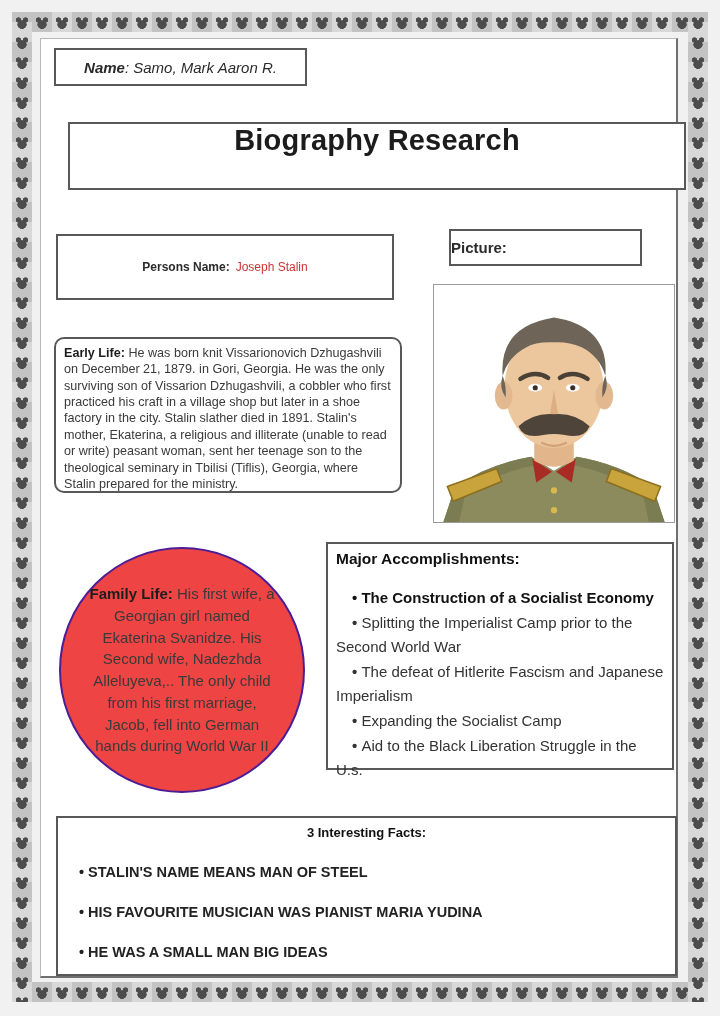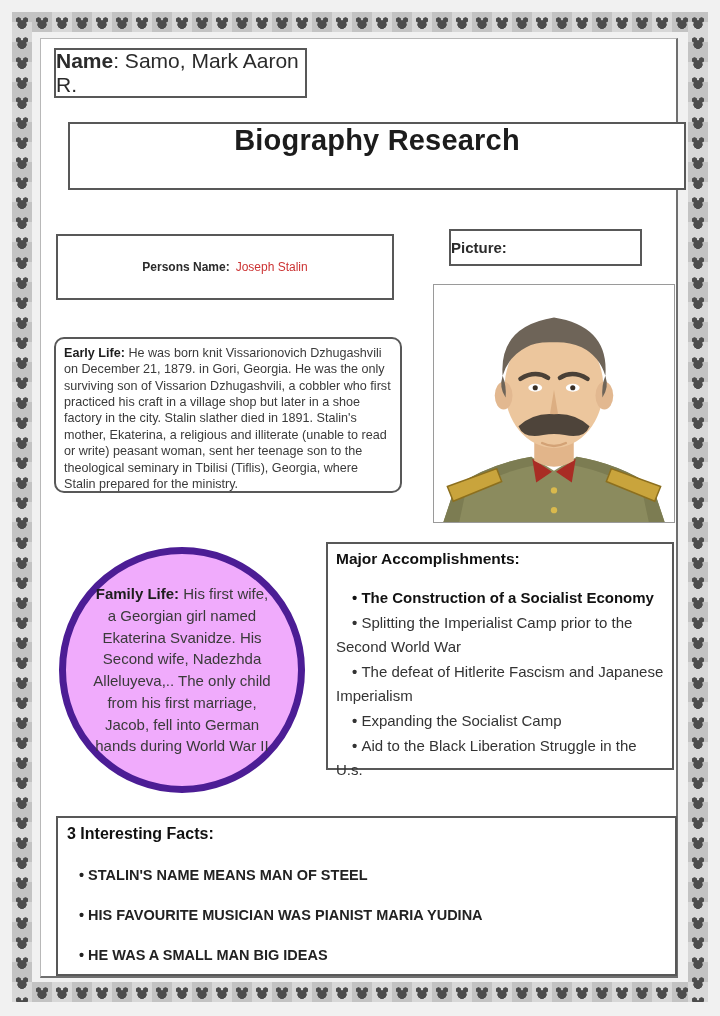--- a/index.html
+++ b/index.html
@@ -43,22 +43,22 @@
     position: absolute; z-index: 2;
     left: 40px; top: 38px; width: 638px; height: 940px;
     background: #ffffff;
     border: 1px solid #b8b8b8;
     border-right: 2px solid #6f6f6f;
     border-bottom: 2px solid #6f6f6f;
   }
   .abs { position: absolute; }
   .box { border: 2px solid #585858; background: #fff; }
 
-  .name-box { left: 13px; top: 9px; width: 253px; height: 50px;
-    display: flex; align-items: center; justify-content: center; font-size: 21px; }
+  .name-box { left: 13px; top: 9px; width: 253px; height: 38px;
+    display: flex; align-items: center; justify-content: center; font-size: 15px; font-style: italic; }
   .name-box b { font-weight: 700; }
 
   .title-box { left: 27px; top: 83px; width: 618px; height: 68px;
     display: flex; justify-content: center; }
   .title-box h1 { font-size: 29px; font-weight: 700; letter-spacing: 0.2px; color: #1c1c1c; }
 
   .persons-box { left: 15px; top: 195px; width: 338px; height: 66px;
     display: flex; align-items: center; justify-content: center; font-size: 12px; }
   .persons-box .lbl { font-weight: 700; }
   .persons-box .val { color: var(--accent-red, #cc3333); margin-left: 6px; }
@@ -69,35 +69,35 @@
 
   .portrait { left: 392px; top: 245px; width: 242px; height: 239px;
     border: 1px solid #9a9a9a; background: #fff; overflow: hidden; }
   .portrait svg { display: block; width: 100%; height: 100%; }
 
   .early-box { left: 13px; top: 298px; width: 348px; height: 156px;
     border-radius: 10px; padding: 6px 8px; font-size: 12.6px; line-height: 1.3; color: #3a3a3a; }
   .early-box .lbl { font-weight: 700; color: #1d1d1d; text-align: right; }
 
   .family-circle { left: 18px; top: 508px; width: 246px; height: 246px;
-    border: 7px solid #4c1d95; border-radius: 50%; background: #f0abfc;
+    border: 2px solid #4c1d95; border-radius: 50%; background: #ef4444;
     display: flex; align-items: center; justify-content: center; text-align: center;
     padding: 14px 26px; font-size: 15px; line-height: 1.45; color: #3a3a3a; }
   .family-circle .lbl { font-weight: 700; color: #1d1d1d; }
 
   .accomp-box { left: 285px; top: 503px; width: 348px; height: 228px;
     padding: 6px 8px; font-size: 15px; color: #333; }
   .accomp-box .hdr { font-weight: 700; font-size: 15.5px; color: #111; margin-bottom: 18px; }
   .accomp-box p { text-indent: 16px; line-height: 1.64; }
   .accomp-box p::before { content: "\2022\00a0"; font-weight: 700; }
   .accomp-box p.bold { font-weight: 700; color: #111; }
 
   .facts-box { left: 15px; top: 777px; width: 621px; height: 160px;
     padding: 7px 9px; font-size: 14.5px; }
-  .facts-box .hdr { font-weight: 700; font-size: 16px; color: #111; }
+  .facts-box .hdr { font-weight: 700; font-size: 13px; color: #111; text-align: center; }
   .facts-box p { font-weight: 700; color: #222; margin-top: 24px; padding-left: 12px; }
   .facts-box p::before { content: "\2022\00a0"; }
 </style>
 </head>
 <body>
 
 <div class="canvas">
 
   <div class="deco deco-h deco-top"></div>
   <div class="deco deco-h deco-bottom"></div>

